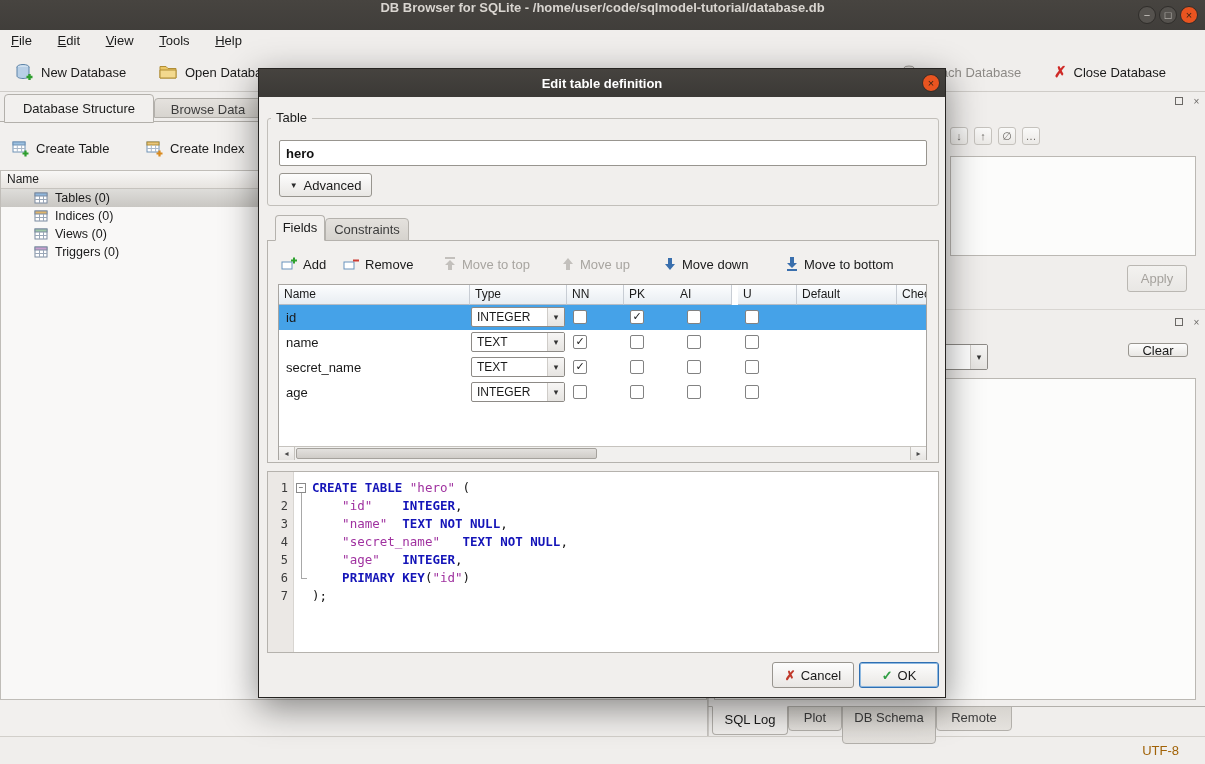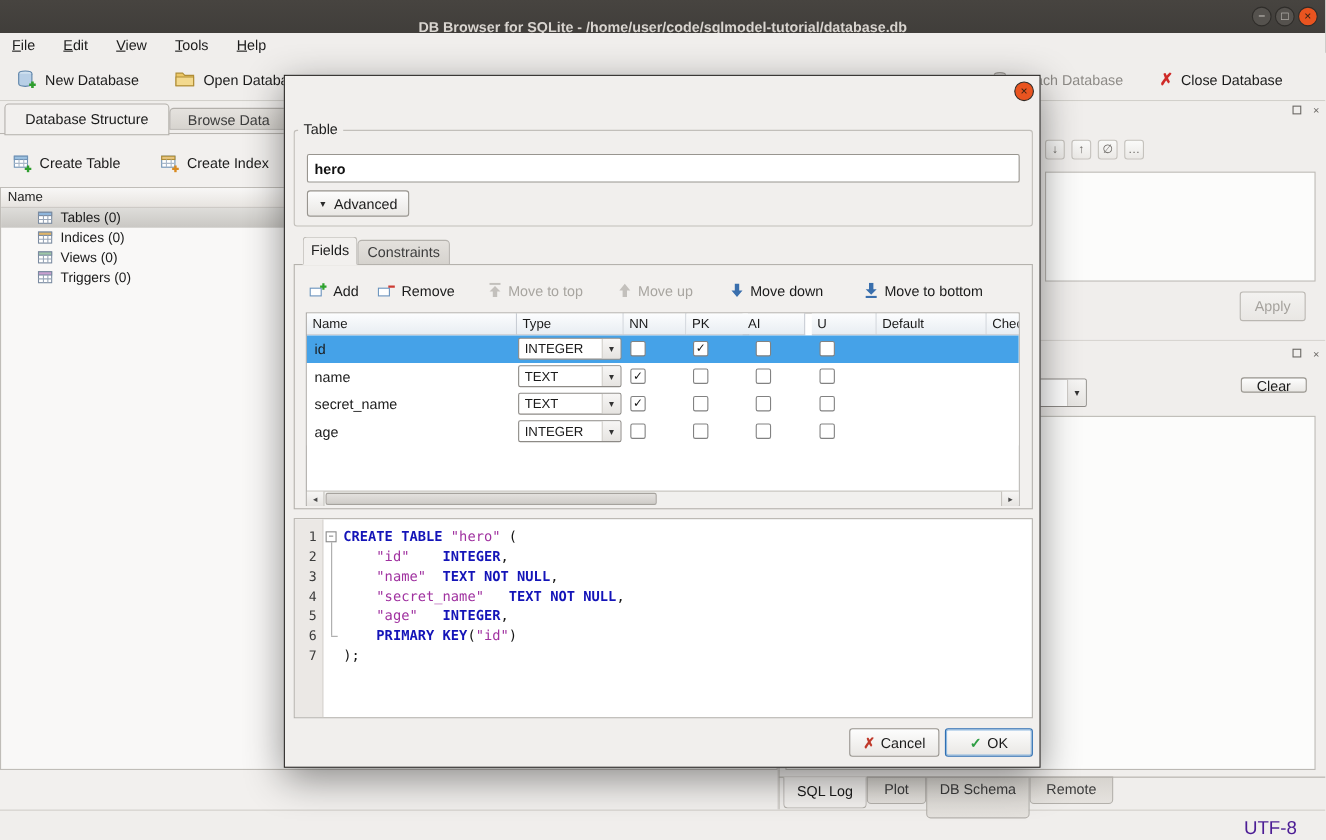--- a/index.html
+++ b/index.html
@@ -2,21 +2,21 @@
 <html><head>
 <meta charset="utf-8">
 <style>
   *{margin:0;padding:0;box-sizing:border-box}
   html,body{width:1205px;height:764px;overflow:hidden}
   body{font-family:"Liberation Sans",sans-serif;background:#f0eeec;position:relative;color:#1a1a1a}
   .abs{position:absolute}
   u{text-decoration:underline}
 
   
-  .titlebar{position:absolute;left:0;top:0;width:1205px;height:48px;background:linear-gradient(#474440,#3c3a37);display:flex;align-items:center;justify-content:center}
+  .titlebar{position:absolute;left:0;top:0;width:1205px;height:48px;background:linear-gradient(#474440,#3c3a37);display:flex;align-items:flex-start;justify-content:center}
   .titlebar .title{font-size:13px;font-weight:bold;color:#d9d5d0}
   .winbtn{position:absolute;top:6px;width:18px;height:18px;border-radius:50%;background:#55524e;border:1px solid #2f2d2a;color:#cfcbc6;font-size:11px;line-height:16px;text-align:center;cursor:pointer}
   .winbtn.close{background:#e95420;color:#3b2313}
 
   
   .menubar{position:absolute;left:0;top:30px;width:1205px;height:22px;background:#f0eeec;font-size:13px}
   .menuitem{display:inline-block;padding:3px 11px;cursor:pointer}
   .toolbar{position:absolute;left:0;top:52px;width:1205px;height:40px;background:#f0eeec;border-bottom:1px solid #cfccc8}
   .tbtn{position:absolute;display:flex;align-items:center;gap:7px;font-size:13px;height:28px;cursor:pointer;white-space:nowrap}
   .tbtn.grayed{color:#8d8a86}
@@ -256,24 +256,27 @@
   </div>
 <div class="whitebox" style="left:714px;top:378px;width:482px;height:322px"></div>
 
 <div class="abs" style="left:708px;top:706px;width:497px;height:1px;background:#b3b0ab"></div>
 <div class="tab-bot active" style="left:712px;top:706px;width:76px;height:29px"><span>SQL Log</span></div>
 <div class="tab-bot inactive" style="left:788px;top:706px;width:54px;height:25px"><span>Plot</span></div>
 <div class="tab-bot inactive" style="left:842px;top:706px;width:94px;height:38px"><span>DB Schema</span></div>
 <div class="tab-bot inactive" style="left:936px;top:706px;width:76px;height:25px"><span>Remote</span></div>
 
 <div class="statusbar">
-  <span class="abs" style="right:26px;top:6px;font-size:17px;color:#4c1d95">UTF-8</span>
+  <span class="abs" style="right:26px;top:6px;font-size:13px;color:#a16207">UTF-8</span>
 </div>
 
 <div class="dialog">
+  <div class="dlg-titlebar">
+    <span class="t">Edit table definition</span>
+  </div>
   <span class="winbtn close" style="left:663px;top:5px;z-index:5">×</span>
 
   <div class="groupbox" style="left:8px;top:49px;width:672px;height:88px"></div>
   <span class="legend" style="left:12px;top:41px">Table</span>
   <input class="lineedit" style="left: 20px; top: 71px; width: 648px; height: 26px;" value="hero">
   <div class="btn" style="left:20px;top:104px;width:93px;height:24px;gap:6px">
     <span style="font-size:8px;color:#2b2b2b">▼</span>
     <span>Advanced</span>
   </div>
 

